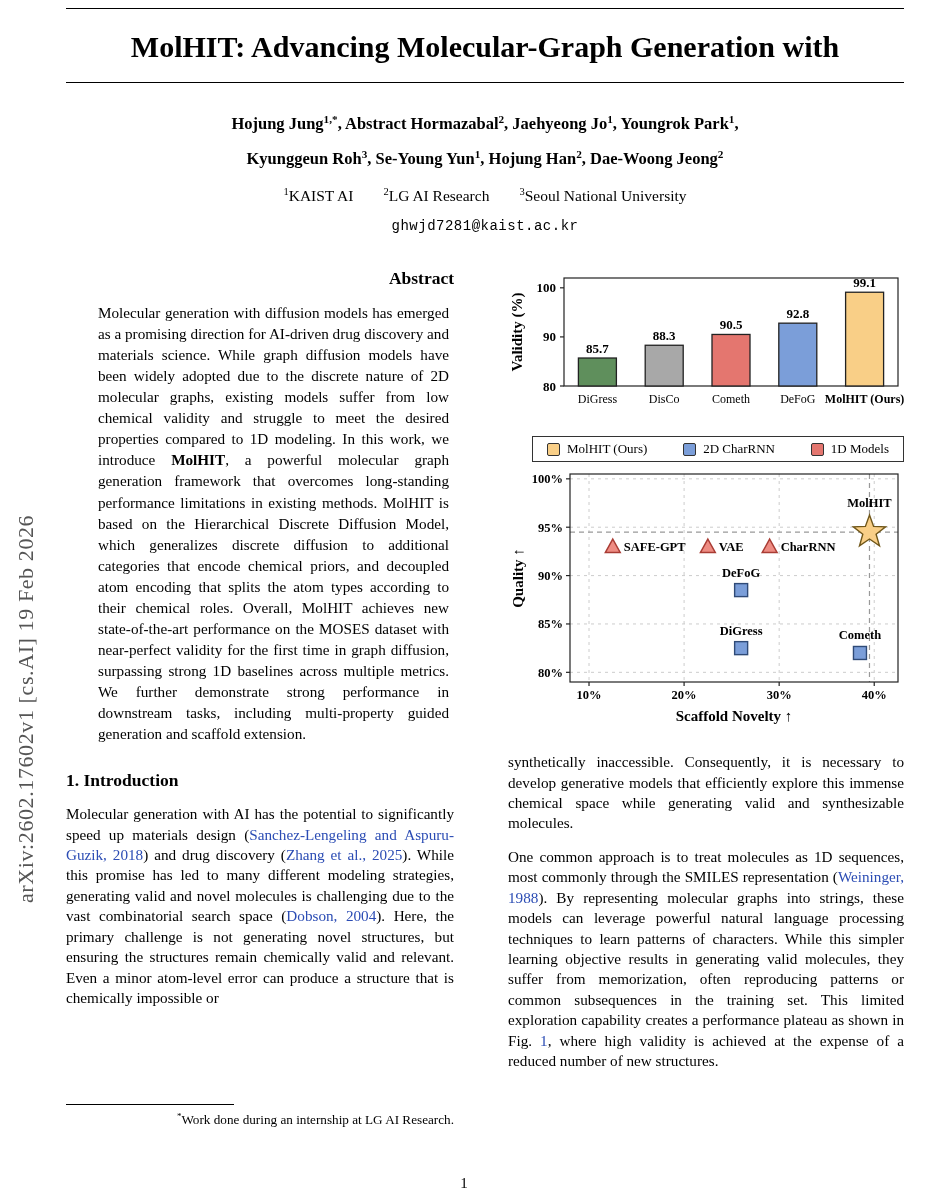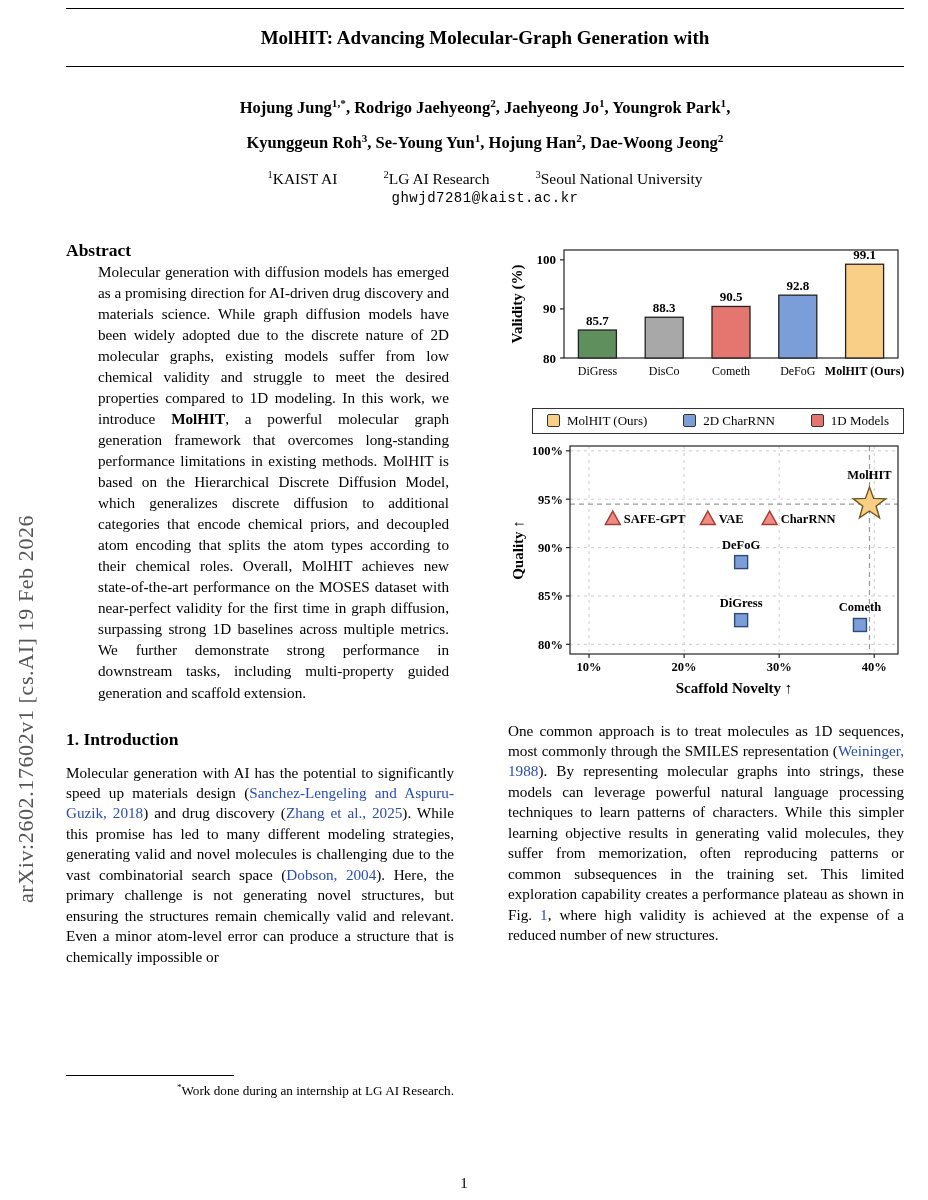--- a/index.html
+++ b/index.html
@@ -1,29 +1,29 @@
 <!DOCTYPE html>
 <html><head>
 <meta charset="utf-8">
 <style>
   *{margin:0;padding:0;box-sizing:border-box;}
   html,body{background:#9a9a9a;}
   .page{width:928px;height:1200px;background:#ffffff;position:relative;overflow:hidden;
         font-family:"Liberation Serif",serif;color:#000;margin:0 auto;}
   .content{padding:8px 24px 0 66px;}
   .rule{border:none;border-top:1.7px solid #000;}
-  .title{font-size:19px;font-weight:bold;text-align:center;margin-top:15px;line-height:1.5;}
+  .title{font-size:30px;font-weight:bold;text-align:center;margin-top:15px;line-height:1.5;}
   .authors{text-align:center;font-weight:bold;font-size:16.5px;margin-top:23px;line-height:2.15;}
-  .affils{display:flex;justify-content:center;gap:46px;font-size:15.5px;margin-top:9px;}
-  .email{text-align:center;font-family:"Liberation Mono","DejaVu Sans Mono",monospace;font-size:14px;margin-top:1px;letter-spacing:.5px;}
+  .affils{display:flex;justify-content:center;gap:30px;font-size:15.5px;margin-top:9px;}
+  .email{text-align:center;font-family:"Liberation Mono","DejaVu Sans Mono",monospace;font-size:14px;margin-top:13px;letter-spacing:.5px;}
   .columns{display:flex;gap:54px;margin-top:34px;min-height:862px;align-items:stretch;}
   .col-left{width:390px;display:flex;flex-direction:column;}
   .col-right{width:396px;}
-  .heading-center{font-size:17.5px;font-weight:bold;text-align:left;}
-  .abstract-body{padding-left:32px;padding-right:5px;font-size:15.2px;line-height:1.385;text-align:justify;}
+  .heading-center{font-size:17.5px;font-weight:bold;text-align:right;}
+  .abstract-body{margin-top:13px;padding-left:32px;padding-right:5px;font-size:15.2px;line-height:1.385;text-align:justify;}
   .section-heading{font-size:17.5px;font-weight:bold;margin-top:26px;}
   .body-par{margin-top:13px;font-size:15.2px;line-height:1.345;text-align:justify;}
   .footnote{margin-top:auto;font-size:13.2px;padding-bottom:2px;text-align:right;}
   .fn-rule{width:168px;border:none;border-top:1.1px solid #000;margin-bottom:6px;}
   .cite{color:#2b4cb4;}
   .b{font-weight:bold;}
   sup{font-size:68%;}
   .arxiv{position:absolute;left:13px;top:903px;transform-origin:0 0;transform:rotate(-90deg);
          white-space:nowrap;font-size:22px;color:#555;letter-spacing:.6px;}
   .page-num{position:absolute;bottom:8px;left:0;right:0;text-align:center;font-size:15px;}
@@ -43,21 +43,21 @@
   <div class="arxiv">arXiv:2602.17602v1  [cs.AI]  19 Feb 2026</div>
 
   <div class="content">
     <hr class="rule">
     <div class="title">
       <div>MolHIT: Advancing Molecular-Graph Generation with</div>
     </div>
     <hr class="rule" style="margin-top:13px;">
 
     <div class="authors">
-      <div><span>Hojung Jung</span><sup>1,*</sup><span>, Rodrigo Jaehyeong</span><sup>2</sup><span>, Jaehyeong Jo</span><sup>1</sup><span>, Youngrok Park</span><sup>1</sup><span>,</span></div>
+      <div><span>Hojung Jung</span><sup>1,*</sup><span>, Abstract Hormazabal</span><sup>2</sup><span>, Jaehyeong Jo</span><sup>1</sup><span>, Youngrok Park</span><sup>1</sup><span>,</span></div>
       <div><span>Kyunggeun Roh</span><sup>3</sup><span>, Se-Young Yun</span><sup>1</sup><span>, Hojung Han</span><sup>2</sup><span>, Dae-Woong Jeong</span><sup>2</sup></div>
     </div>
 
     <div class="affils">
       <span><sup>1</sup><span>KAIST AI</span></span>
       <span><sup>2</sup><span>LG AI Research</span></span>
       <span><sup>3</sup><span>Seoul National University</span></span>
     </div>
 
     <div class="email">ghwjd7281@kaist.ac.kr</div>
@@ -158,20 +158,21 @@
                 <rect x="226.6304347826087" y="177.63953488372093" width="13" height="13" fill="#7b9ed9" stroke="#2f4a77" stroke-width="1.4"></rect>
                 <text x="233.1304347826087" y="171.13953488372093" text-anchor="middle" font-size="12.5" font-weight="bold">DiGress</text>
                 <rect x="345.4710144927536" y="182.47674418604652" width="13" height="13" fill="#7b9ed9" stroke="#2f4a77" stroke-width="1.4"></rect>
                 <text x="351.9710144927536" y="174.97674418604652" text-anchor="middle" font-size="12.5" font-weight="bold">Cometh</text>
                 <path d="M361.5 51.0L365.6 62.4L377.6 62.8L368.1 70.2L371.5 81.8L361.5 75.0L351.5 81.8L354.8 70.2L345.3 62.8L357.4 62.4Z" fill="#f9cf87" stroke="#70571a" stroke-width="1.4"></path>
                 <text x="361.4782608695652" y="43.046511627906995" text-anchor="middle" font-size="12.5" font-weight="bold">MolHIT</text>
                 <text x="226" y="257" text-anchor="middle" font-size="15" font-weight="bold">Scaffold Novelty ↑</text>
                 <text x="15" y="114" text-anchor="middle" font-size="15" font-weight="bold" transform="rotate(-90 15 114)">Quality ↑</text>
               </svg></div>
         </div>
+        <div class="body-par" style="margin-top:16px;"><span>synthetically inaccessible. Consequently, it is necessary to develop generative models that efficiently explore this immense chemical space while generating valid and synthesizable molecules.</span></div>
         <div class="body-par"><span>One common approach is to treat molecules as 1D sequences, most commonly through the SMILES representation (</span><span class="cite">Weininger, 1988</span><span>). By representing molecular graphs into strings, these models can leverage powerful natural language processing techniques to learn patterns of characters. While this simpler learning objective results in generating valid molecules, they suffer from memorization, often reproducing patterns or common subsequences in the training set. This limited exploration capability creates a performance plateau as shown in Fig. </span><span class="cite">1</span><span>, where high validity is achieved at the expense of a reduced number of new structures.</span></div>
       </div>
 
     </div>
   </div>
 
   <div class="page-num">1</div>
 </div>
 
 </body></html>

